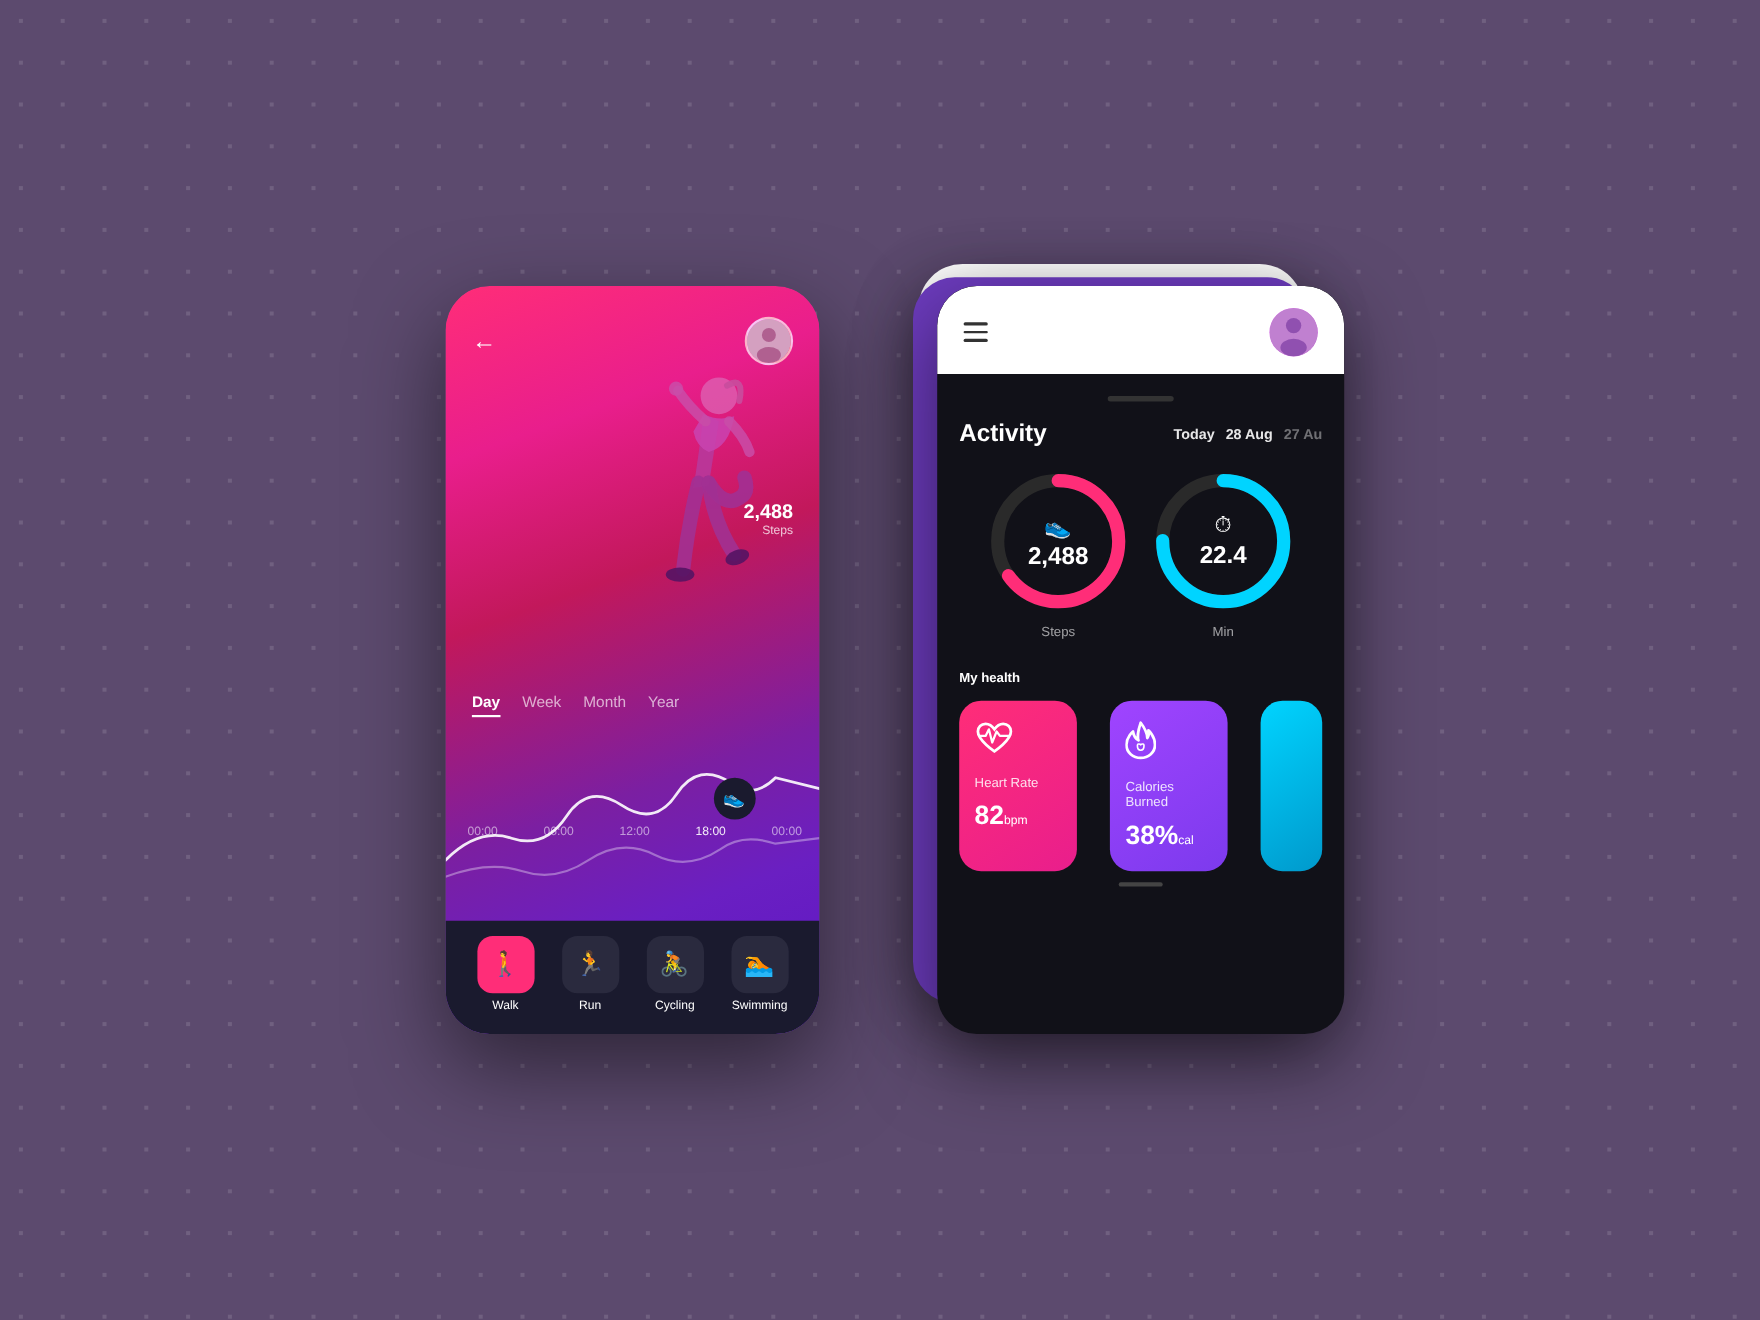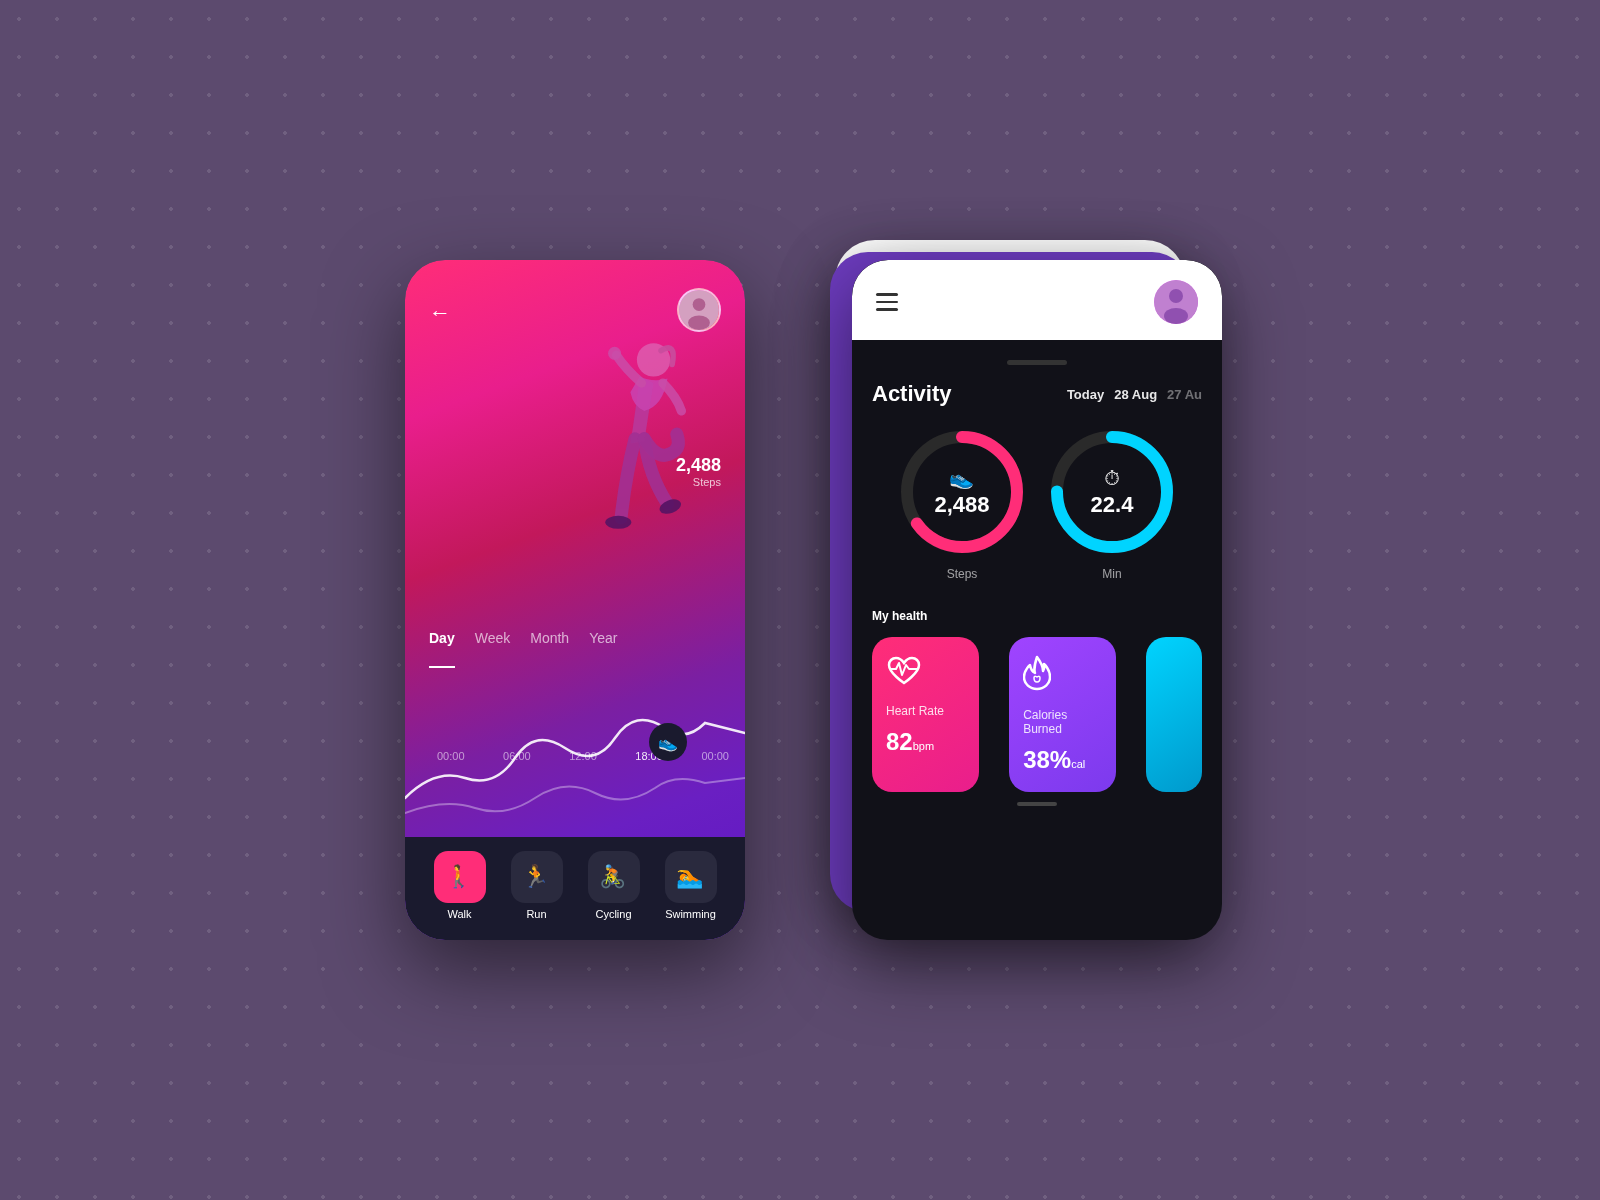--- a/index.html
+++ b/index.html
@@ -143,21 +143,21 @@
       gap: 20px;
       padding: 18px 24px 0;
       position: relative;
       z-index: 3;
     }
 
     .tab-item {
       color: rgba(255,255,255,0.65);
       font-size: 14px;
       cursor: pointer;
-      padding-bottom: 20px;
+      padding-bottom: 4px;
     }
 
     .tab-item.active {
       color: white;
       font-weight: 700;
       border-bottom: 2px solid white;
     }
 
     
     .steps-counter {
@@ -209,21 +209,21 @@
       font-size: 16px;
     }
 
     
     .time-axis {
       display: flex;
       justify-content: space-between;
       padding: 0 16px;
       position: absolute;
       bottom: 75px;
-      left: 16px;
+      left: 4px;
       right: 0;
       z-index: 4;
     }
 
     .time-label {
       color: rgba(255,255,255,0.55);
       font-size: 11px;
     }
 
     .time-label.active {

